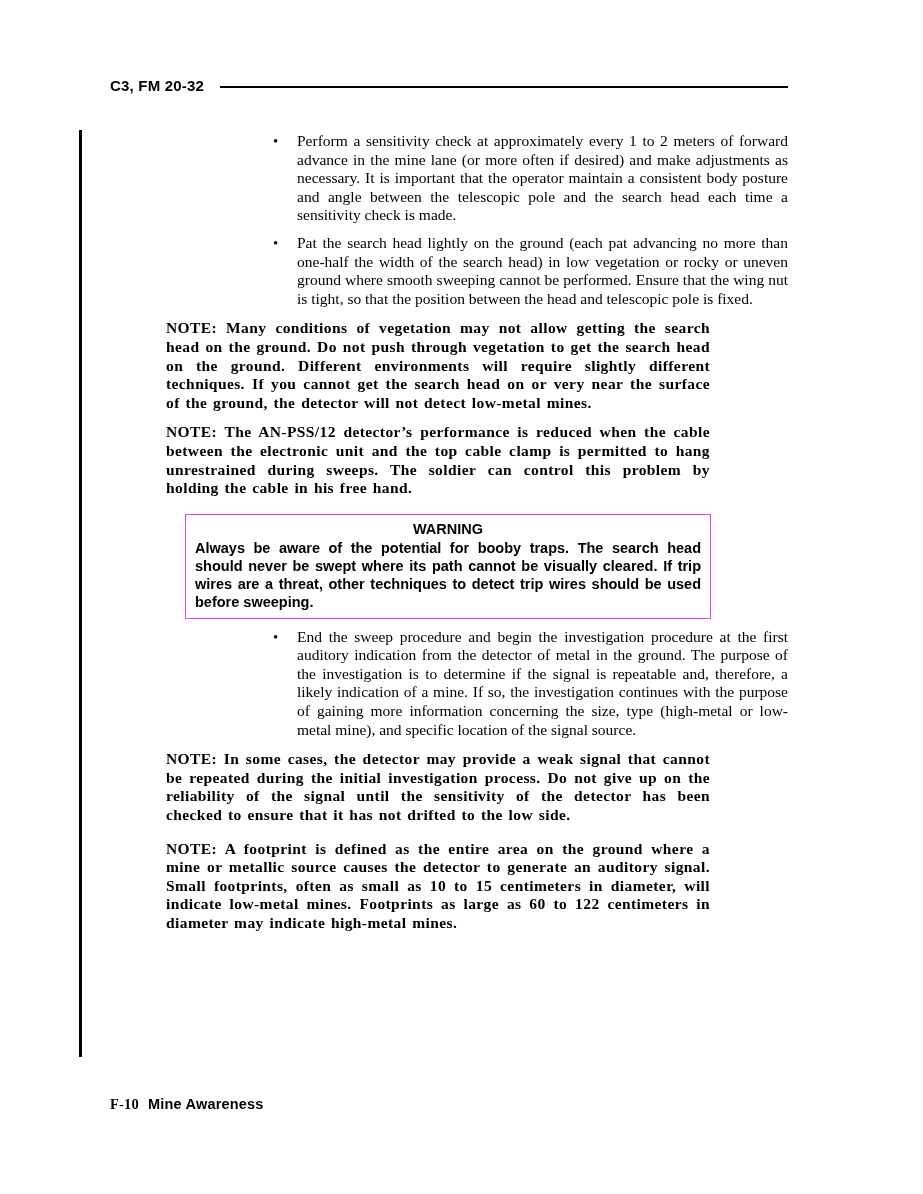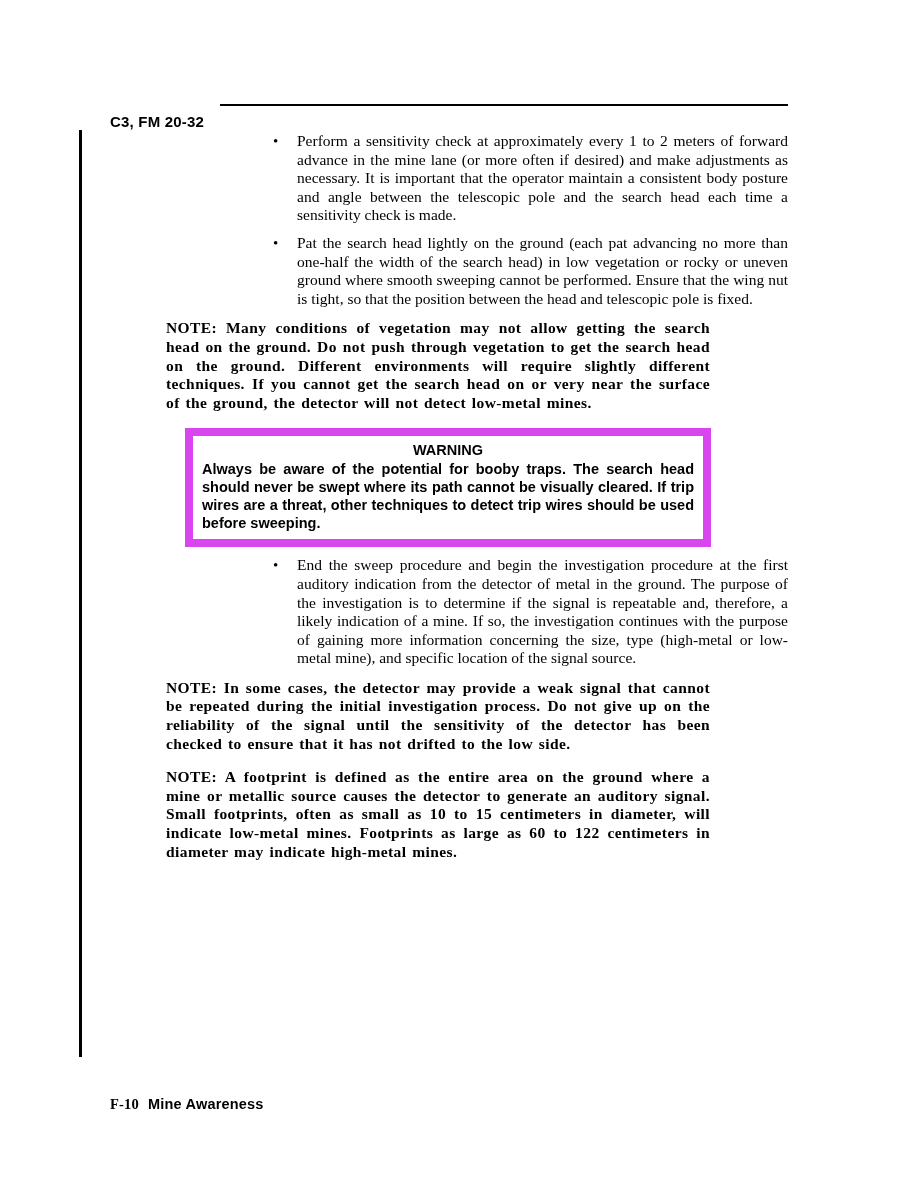--- a/index.html
+++ b/index.html
@@ -24,21 +24,20 @@
     width: 678px;
     display: flex;
     align-items: center;
   }
   .doc-id {
     font-family: "Liberation Sans", sans-serif;
     font-weight: bold;
     font-size: 15px;
     letter-spacing: 0.2px;
     white-space: nowrap;
-    margin-top: 36px;
   }
   .header-rule {
     flex: 1;
     height: 2px;
     background: #000;
     margin-left: 16px;
     margin-top: 2px;
   }
 
   
@@ -82,21 +81,21 @@
     font-weight: bold;
     text-align: justify;
     letter-spacing: 0.4px;
     word-spacing: 1.5px;
     margin-top: 11px;
   }
 
   .warning-box {
     margin-left: 75px;
     width: 526px;
-    border: 8px solid #d946ef;
+    border: 1px solid #d946ef;
     margin-top: 16px;
     padding: 5px 9px 7px 9px;
     font-family: "Liberation Sans", sans-serif;
     font-weight: bold;
     font-size: 14.5px;
     line-height: 18px;
   }
   .warning-title {
     text-align: center;
     font-size: 14.5px;
@@ -154,20 +153,21 @@
       <span>Perform a sensitivity check at approximately every 1 to 2 meters of forward advance in the mine lane (or more often if desired) and make adjustments as necessary. It is important that the operator maintain a consistent body posture and angle between the telescopic pole and the search head each time a sensitivity check is made.</span>
     </div>
 
     <div class="bullet-item">
       <span class="bullet-marker">•</span>
       <span>Pat the search head lightly on the ground (each pat advancing no more than one-half the width of the search head) in low vegetation or rocky or uneven ground where smooth sweeping cannot be performed. Ensure that the wing nut is tight, so that the position between the head and telescopic pole is fixed.</span>
     </div>
 
     <p class="note-para">NOTE: Many conditions of vegetation may not allow getting the search head on the ground. Do not push through vegetation to get the search head on the ground. Different environments will require slightly different techniques. If you cannot get the search head on or very near the surface of the ground, the detector will not detect low-metal mines.</p>
 
+    <p class="note-para">NOTE: The AN-PSS/12 detector’s performance is reduced when the cable between the electronic unit and the top cable clamp is permitted to hang unrestrained during sweeps. The soldier can control this problem by holding the cable in his free hand.</p>
 
     <div class="warning-box">
       <div class="warning-title">WARNING</div>
       <div class="warning-text">Always be aware of the potential for booby traps. The search head should never be swept where its path cannot be visually cleared. If trip wires are a threat, other techniques to detect trip wires should be used before sweeping.</div>
     </div>
 
 
 
     <div class="bullet-item">
       <span class="bullet-marker">•</span>

